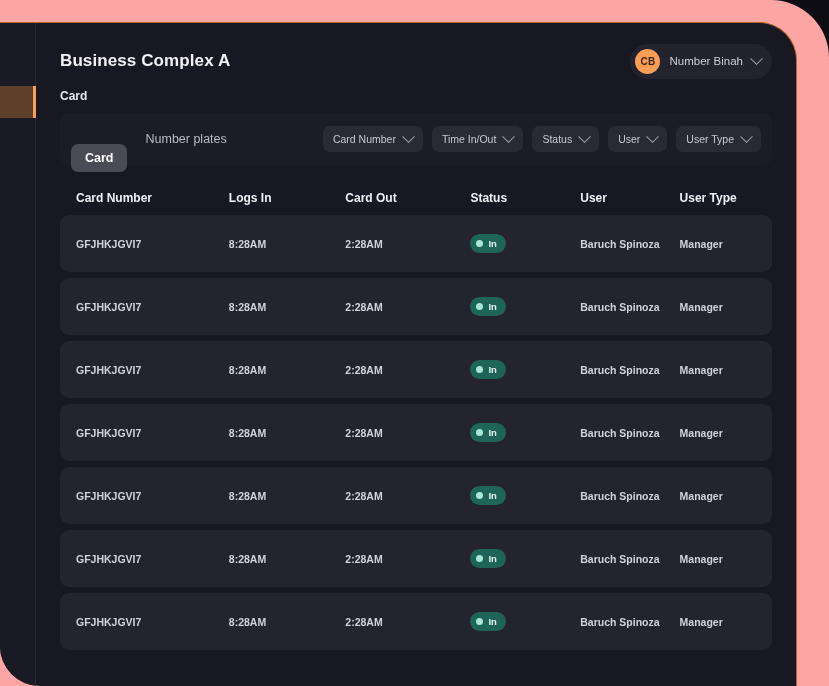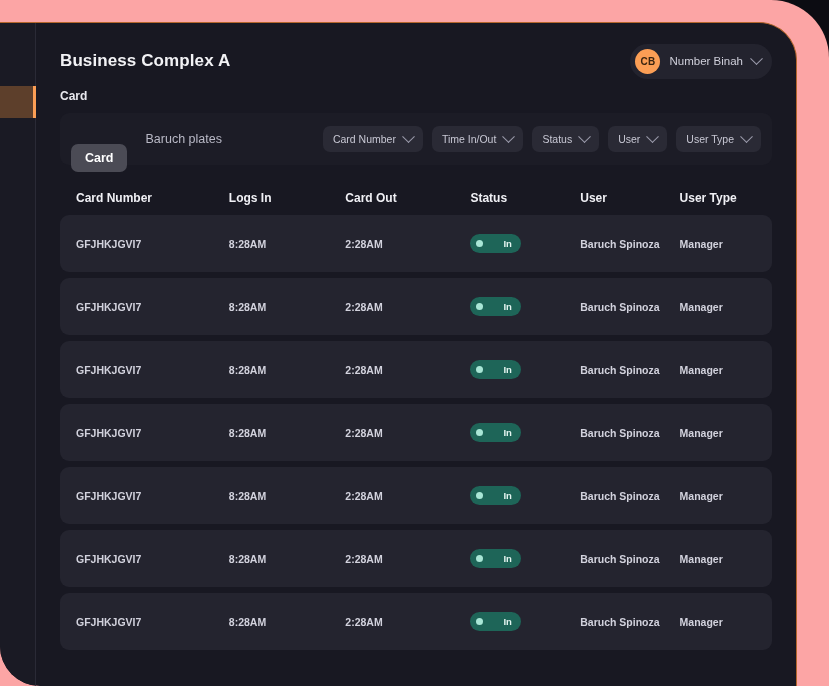--- a/index.html
+++ b/index.html
@@ -199,21 +199,21 @@
   .c-card   { width: 160px; }
   .c-in     { width: 122px; }
   .c-out    { width: 131px; }
   .c-status { width: 115px; }
   .c-user   { width: 104px; }
   .c-type   { width: 80px; }
 
   .badge {
     display: inline-flex;
     align-items: center;
-    gap: 20px;
+    gap: 5px;
     background: #1e6558;
     border-radius: 11px;
     padding: 4px 9px 4px 6px;
   }
   .badge-dot {
     width: 7px; height: 7px;
     border-radius: 50%;
     background: #a9e6d6;
     flex: none;
   }
@@ -242,21 +242,21 @@
           <div id="user-name">Number Binah</div>
           <span class="chev"></span>
         </div>
       </div>
 
       <div id="section-label">Card</div>
 
       <div id="toolbar">
         <div id="tabs">
             <div class="tab active">Card</div>
-            <div class="tab">Baruch plates</div>
+            <div class="tab">Number plates</div>
           </div>
         <div id="filters">
             <div class="filter-pill">
               <span>Card Number</span>
               <span class="chev"></span>
             </div>
             <div class="filter-pill">
               <span>Time In/Out</span>
               <span class="chev"></span>
             </div>

